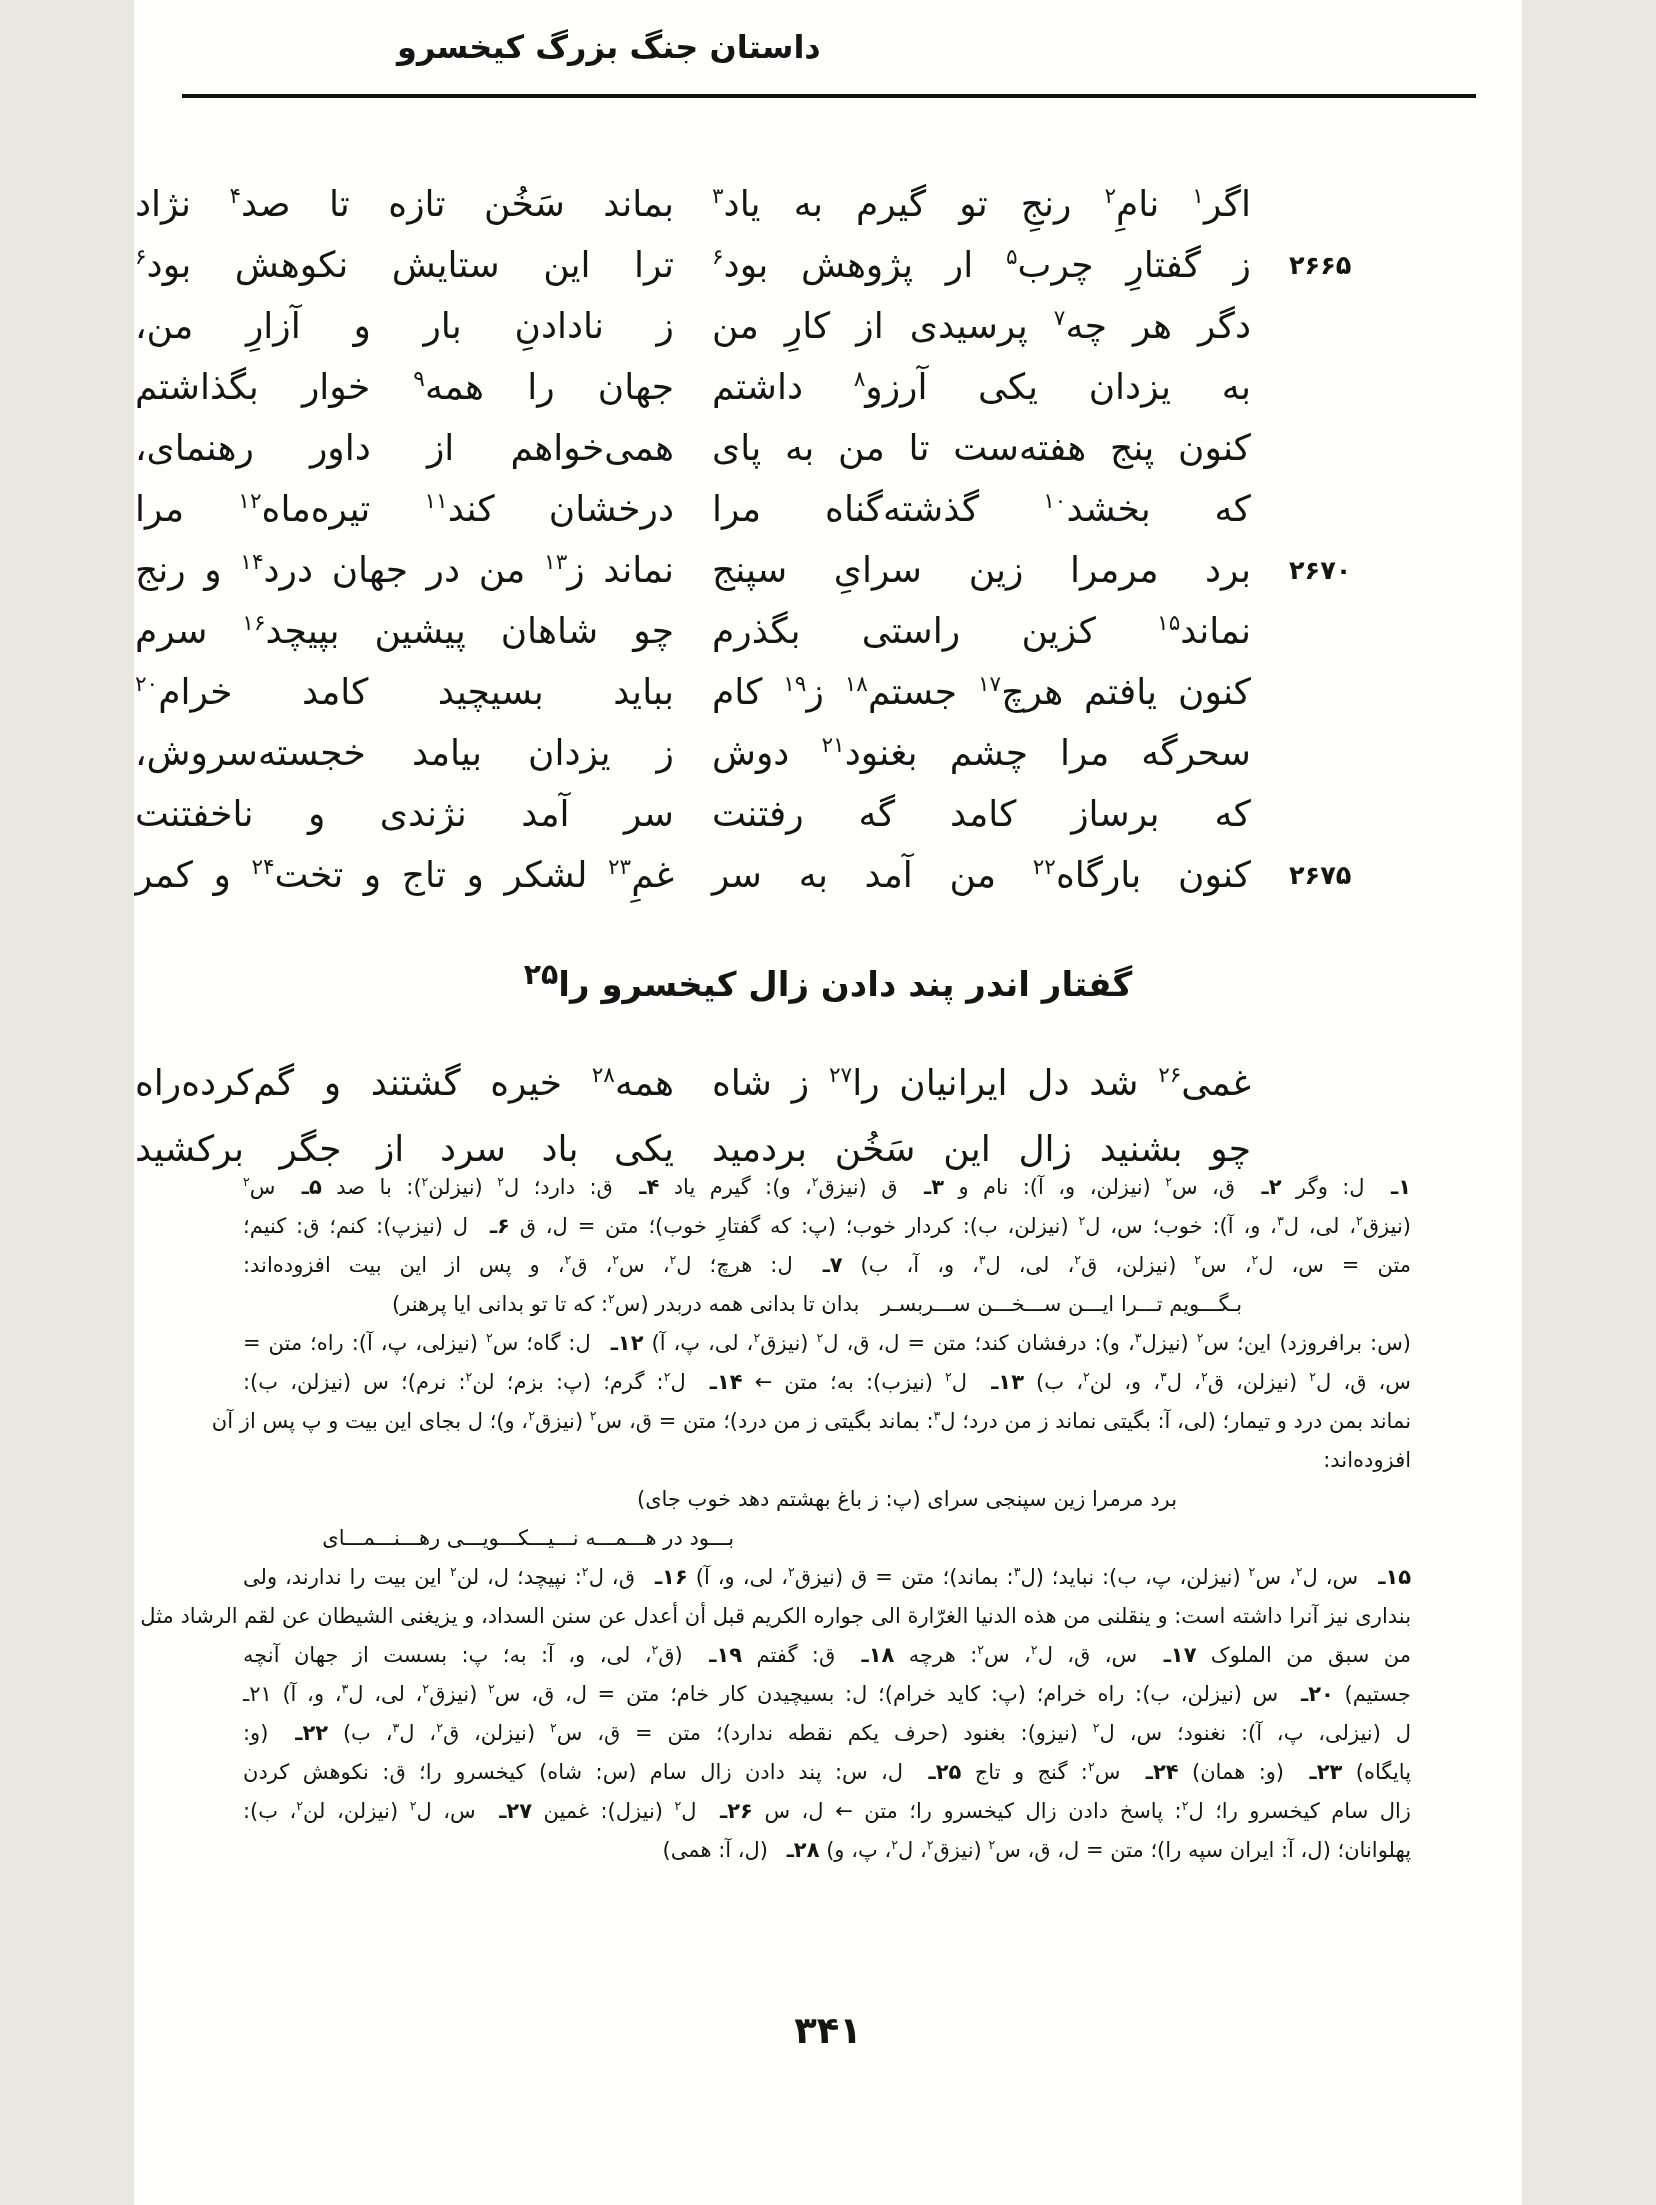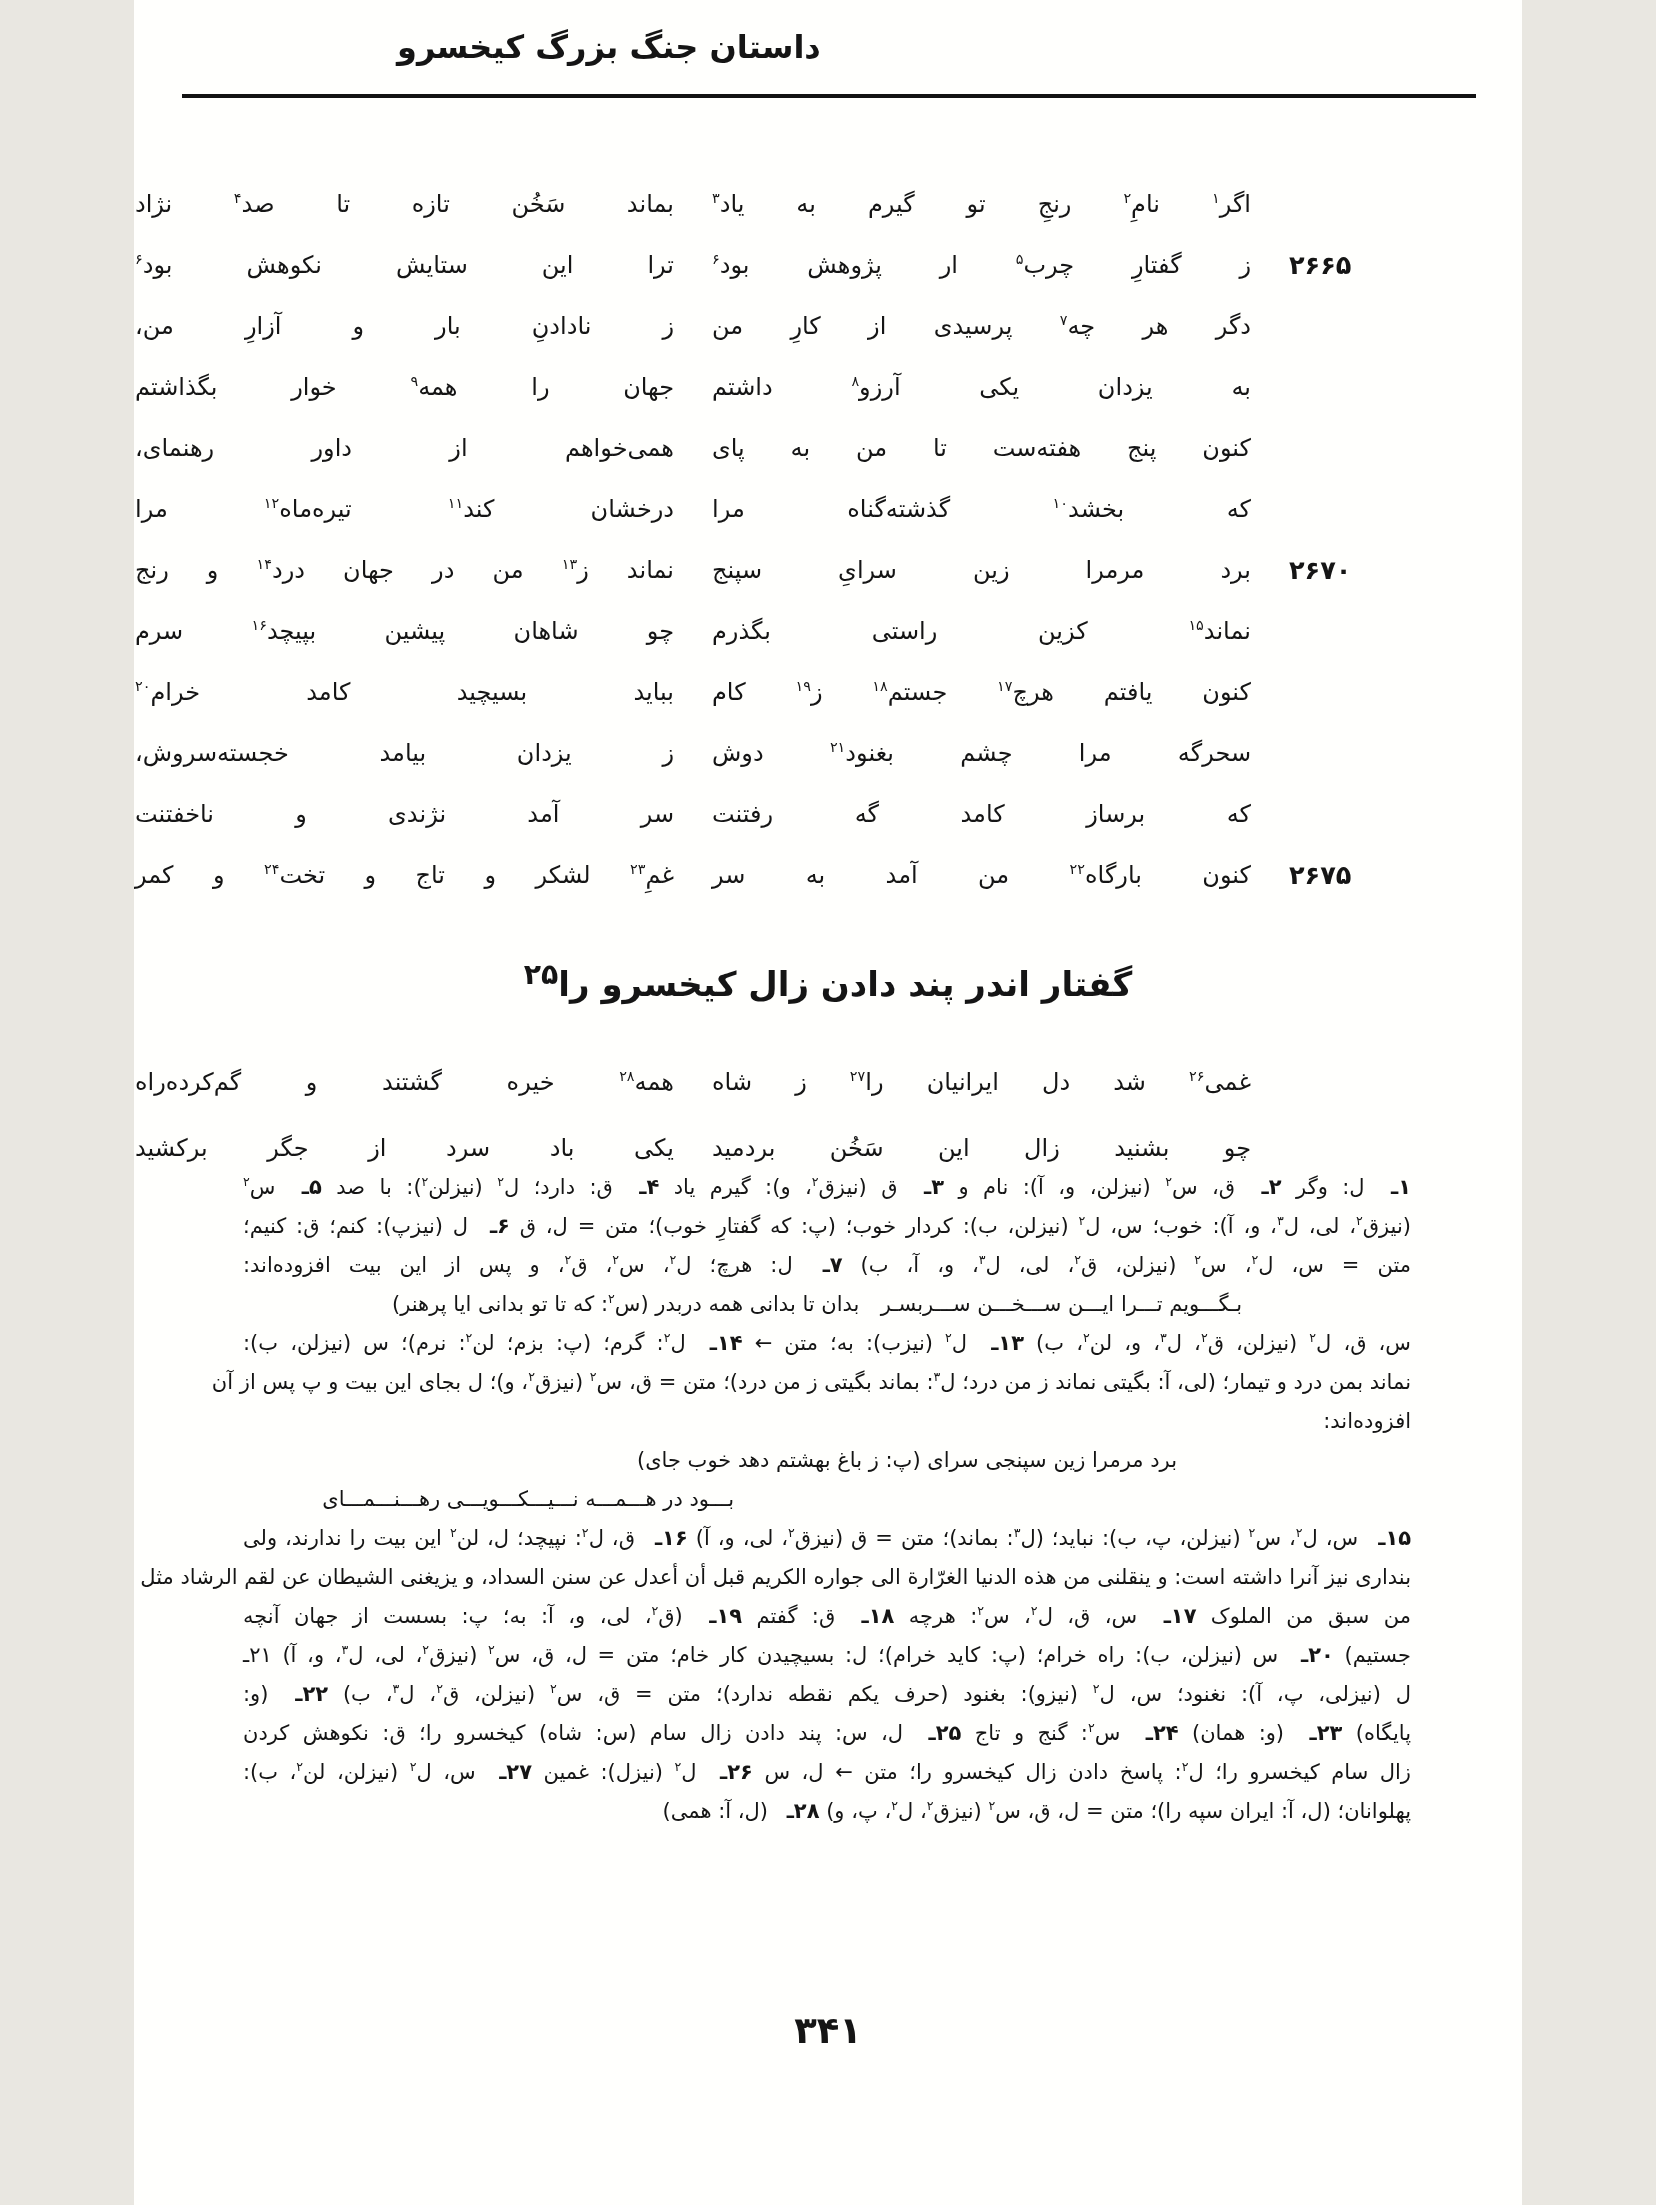--- a/index.html
+++ b/index.html
@@ -11,21 +11,21 @@
   
   .header-title{position:absolute;top:28px;left:263px;font-size:32px;font-weight:bold;letter-spacing:0.7px;}
   .header-rule{position:absolute;top:94px;left:48px;right:46px;height:3.5px;background:#121212;}
   
   .poem{position:absolute;right:112px;left:111px;}
   .poem-1{top:173px;}
   .poem-2{top:1049px;}
   .row{display:flex;align-items:center;height:61px;column-gap:38px;}
   .poem-2 .row{height:66px;}
   .vnum{flex:0 0 121px;font-size:25.6px;text-align:left;font-weight:bold;}
-  .hemi{flex:0 0 539px;font-size:24px;text-align:justify;text-align-last:justify;text-justify:inter-word;white-space:nowrap;}
+  .hemi{flex:0 0 539px;font-size:36px;text-align:justify;text-align-last:justify;text-justify:inter-word;white-space:nowrap;}
   .hemi sup,.fn sup{font-size:0.60em;vertical-align:super;line-height:0;}
   
   .section-heading{position:absolute;top:958px;left:0;right:0;text-align:center;font-size:34px;font-weight:bold;}
   
   .footnotes{position:absolute;top:1168px;right:111px;left:109px;}
   .fn{font-size:21px;line-height:39px;height:39px;text-align:justify;text-align-last:justify;text-justify:inter-word;white-space:nowrap;}
   .fn b{font-weight:bold;margin-left:12px;}
   .fn-start{text-align:right;text-align-last:right;}
   .fn-pair{display:flex;justify-content:space-between;padding-right:169px;padding-left:149px;text-align-last:auto;white-space:nowrap;}
   .fn-indent1{text-align:right;text-align-last:right;padding-right:234px;}
@@ -119,20 +119,21 @@
     </div>
 
   <div class="footnotes" id="footnotes">
       <div class="fn"><b>۱ـ</b> ل: وگر <b>۲ـ</b> ق، س<sup>۲</sup> (نیزلن، و، آ): نام و <b>۳ـ</b> ق (نیزق<sup>۲</sup>، و): گیرم یاد <b>۴ـ</b> ق: دارد؛ ل<sup>۲</sup> (نیزلن<sup>۲</sup>): با صد <b>۵ـ</b> س<sup>۲</sup></div>
       <div class="fn">(نیزق<sup>۲</sup>، لی، ل<sup>۳</sup>، و، آ): خوب؛ س، ل<sup>۲</sup> (نیزلن، ب): کردار خوب؛ (پ: که گفتارِ خوب)؛ متن = ل، ق <b>۶ـ</b> ل (نیزپ): کنم؛ ق: کنیم؛</div>
       <div class="fn">متن = س، ل<sup>۲</sup>، س<sup>۲</sup> (نیزلن، ق<sup>۲</sup>، لی، ل<sup>۳</sup>، و، آ، ب) <b>۷ـ</b> ل: هرچ؛ ل<sup>۲</sup>، س<sup>۲</sup>، ق<sup>۲</sup>، و پس از این بیت افزوده‌اند:</div>
       <div class="fn fn-pair">
         <div class="" style="display: inline;">بـگـــویم تـــرا ایـــن ســـخـــن ســـربسـر</div>
         <div class="" style="display: inline;">بدان تا بدانی همه دربدر (س<sup>۲</sup>: که تا تو بدانی ایا پرهنر)</div>
       </div>
+      <div class="fn">(س: برافروزد) این؛ س<sup>۲</sup> (نیزل<sup>۳</sup>، و): درفشان کند؛ متن = ل، ق، ل<sup>۲</sup> (نیزق<sup>۲</sup>، لی، پ، آ) <b>۱۲ـ</b> ل: گاه؛ س<sup>۲</sup> (نیزلی، پ، آ): راه؛ متن =</div>
       <div class="fn">س، ق، ل<sup>۲</sup> (نیزلن، ق<sup>۲</sup>، ل<sup>۳</sup>، و، لن<sup>۲</sup>، ب) <b>۱۳ـ</b> ل<sup>۲</sup> (نیزب): به؛ متن ← <b>۱۴ـ</b> ل<sup>۲</sup>: گرم؛ (پ: بزم؛ لن<sup>۲</sup>: نرم)؛ س (نیزلن، ب):</div>
       <div class="fn">نماند بمن درد و تیمار؛ (لی، آ: بگیتی نماند ز من درد؛ ل<sup>۳</sup>: بماند بگیتی ز من درد)؛ متن = ق، س<sup>۲</sup> (نیزق<sup>۲</sup>، و)؛ ل بجای این بیت و پ پس از آن</div>
       <div class="fn fn-start">افزوده‌اند:</div>
       <div class="fn fn-indent1">برد مرمرا زین سپنجی سرای (پ: ز باغ بهشتم دهد خوب جای)</div>
       <div class="fn fn-indent2">بـــود در هـــمـــه نـــیـــکـــویـــی رهـــنـــمـــای</div>
       <div class="fn"><b>۱۵ـ</b> س، ل<sup>۲</sup>، س<sup>۲</sup> (نیزلن، پ، ب): نباید؛ (ل<sup>۳</sup>: بماند)؛ متن = ق (نیزق<sup>۲</sup>، لی، و، آ) <b>۱۶ـ</b> ق، ل<sup>۲</sup>: نپیچد؛ ل، لن<sup>۲</sup> این بیت را ندارند، ولی</div>
       <div class="fn">بنداری نیز آنرا داشته است: و ینقلنی من هذه الدنیا الغرّارة الی جواره الکریم قبل أن أعدل عن سنن السداد، و یزیغنی الشیطان عن لقم الرشاد مثل</div>
       <div class="fn">من سبق من الملوک <b>۱۷ـ</b> س، ق، ل<sup>۲</sup>، س<sup>۲</sup>: هرچه <b>۱۸ـ</b> ق: گفتم <b>۱۹ـ</b> (ق<sup>۲</sup>، لی، و، آ: به؛ پ: بسست از جهان آنچه</div>
       <div class="fn">جستیم) <b>۲۰ـ</b> س (نیزلن، ب): راه خرام؛ (پ: کاید خرام)؛ ل: بسیچیدن کار خام؛ متن = ل، ق، س<sup>۲</sup> (نیزق<sup>۲</sup>، لی، ل<sup>۳</sup>، و، آ) ۲۱ـ</div>
       <div class="fn">ل (نیزلی، پ، آ): نغنود؛ س، ل<sup>۲</sup> (نیزو): بغنود (حرف یکم نقطه ندارد)؛ متن = ق، س<sup>۲</sup> (نیزلن، ق<sup>۲</sup>، ل<sup>۳</sup>، ب) <b>۲۲ـ</b> (و:</div>

